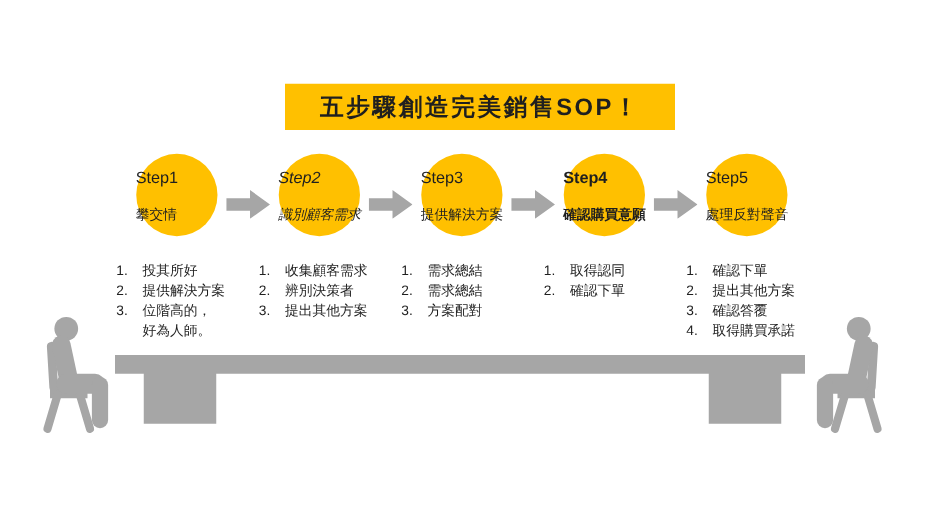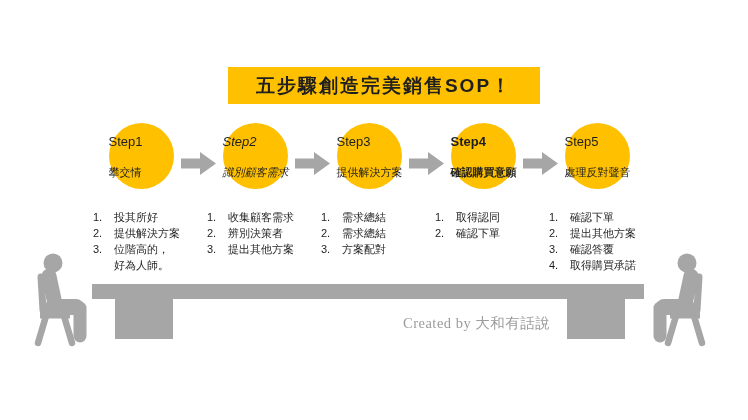--- a/index.html
+++ b/index.html
@@ -178,15 +178,14 @@
       <line x1="64" y1="66" x2="72" y2="93" stroke-width="6.5" stroke-linecap="round"></line>
       <line x1="46" y1="66" x2="38" y2="93" stroke-width="6.5" stroke-linecap="round"></line>
       <circle cx="53" cy="13" r="9.5" stroke="none"></circle>
       <line x1="49" y1="26" x2="55" y2="54" stroke-width="15" stroke-linecap="round"></line>
       <line x1="53" y1="57" x2="76" y2="57" stroke-width="16" stroke-linecap="round"></line>
       <line x1="80" y1="58" x2="80" y2="86" stroke-width="13" stroke-linecap="round"></line>
     </g>
     <use href="#sitter" transform="translate(740,0) scale(-1,1)"></use>
   </svg>
 
-  <div class="credit">Created by 大和有話說</div>
 
 </div>
 
 </body></html>

